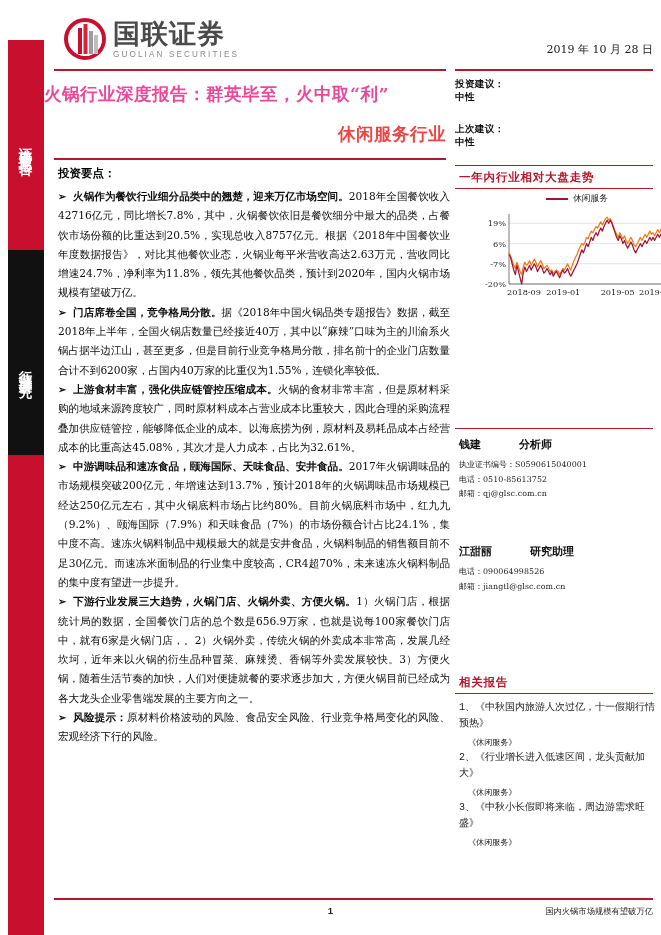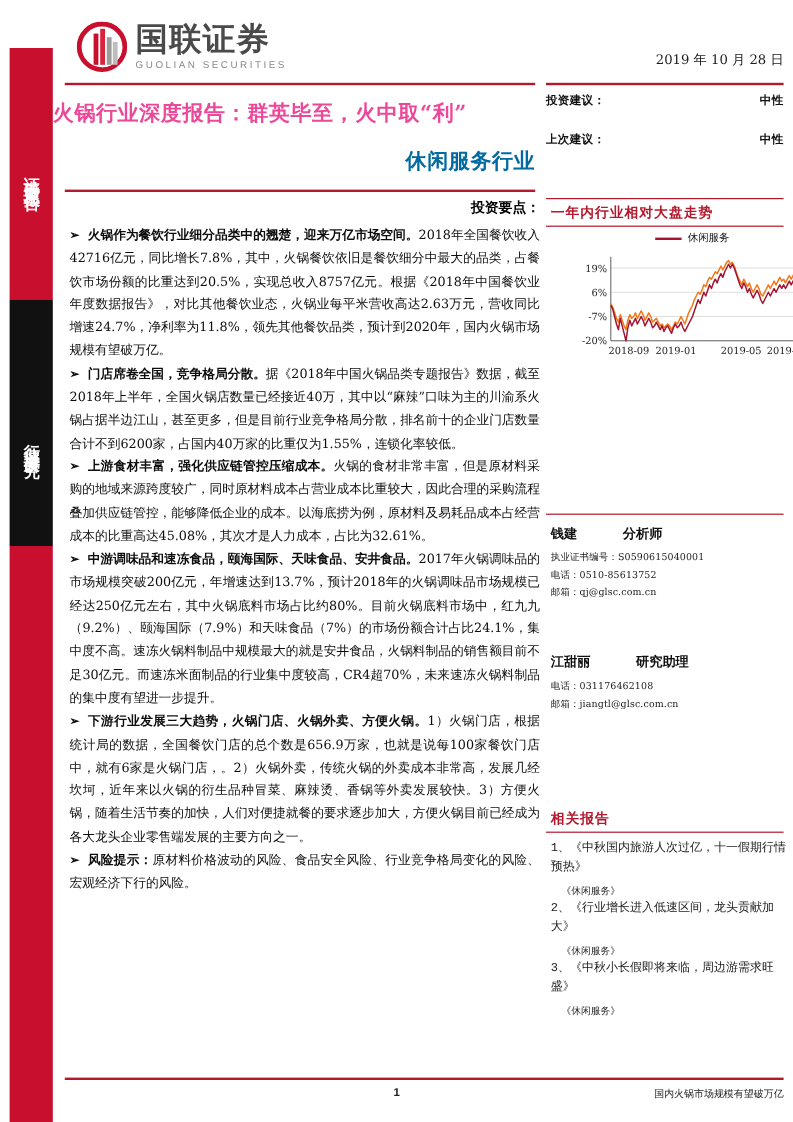--- a/index.html
+++ b/index.html
@@ -75,39 +75,38 @@
 
   
   .title-main {
     position: absolute; left: 44px; top: 82px; width: 390px;
     font-size: 17.5px; font-weight: bold; color: #ec4899;
     letter-spacing: 0.5px;
     font-family: "DejaVu Serif", "Liberation Serif", serif;
   }
   .title-sub {
     position: absolute; left: 58px; top: 122px; width: 388px;
-    font-size: 17.5px; font-weight: bold; color: #0369a1;
+    font-size: 17.5px; font-weight: bold; color: #ef4444;
     text-align: right; letter-spacing: 0.5px;
     font-family: Liberation Mono, monospace;
   }
   .rule-under-title {
     position: absolute; left: 54px; top: 158px; width: 392px;
     height: 1.6px; background: #b4182d;
   }
 
   
   .body-col {
     position: absolute; left: 58px; top: 166px;
     width: 392px;
   }
   .kp-label {
     font-size: 11.5px; font-weight: bold; color: #000;
     margin-bottom: 6px;
     font-family: Liberation Mono, monospace;
-    text-align: right;
   }
   .para {
     font-size: 10.6px;
     line-height: 19.3px;
     color: #0d0d0d;
     text-align: justify;
     margin-bottom: 0px;
     font-family: "DejaVu Serif", "Liberation Serif", serif;
     text-indent: 0;
   }
@@ -116,20 +115,21 @@
 
   
   .right-col {
     position: absolute; left: 455px; top: 78px; width: 198px;
   }
   .rec-row {
     display: flex; justify-content: space-between; align-items: baseline;
     font-size: 9.6px; font-weight: bold; color: #111;
     margin-bottom: 19px;
     font-family: "DejaVu Serif", "Liberation Serif", serif;
+    flex-direction: column;
   }
   .rec-row .lbl { letter-spacing: 0.3px; }
   .rec-row .val { letter-spacing: 0.3px; }
   .rule-right-1 {
     position: absolute; left: 455px; top: 165px; width: 198px;
     height: 1.4px; background: #b4182d;
   }
 
   .sect-title {
     position: absolute;
@@ -309,21 +309,21 @@
     </div>
     <div class="an-line">执业证书编号：S0590615040001</div>
     <div class="an-line">电话：0510-85613752</div>
     <div class="an-line">邮箱：qj@glsc.com.cn</div>
   </div>
   <div class="analyst-block ab-2">
     <div class="an-head">
       <span>江甜丽</span>
       <span>研究助理</span>
     </div>
-    <div class="an-line">电话：031176462108</div>
+    <div class="an-line">电话：090064998526</div>
     <div class="an-line">邮箱：jiangtl@glsc.com.cn</div>
   </div>
 
   <div class="sect-title st-related">相关报告</div>
   <div class="rule-right-3"></div>
   <div class="related-list" id="related-list">
       <div class="rel-item">1、《中秋国内旅游人次过亿，十一假期行情预热》</div>
       <div class="rel-sub">《休闲服务》</div>
       <div class="rel-item">2、《行业增长进入低速区间，龙头贡献加大》</div>
       <div class="rel-sub">《休闲服务》</div>

